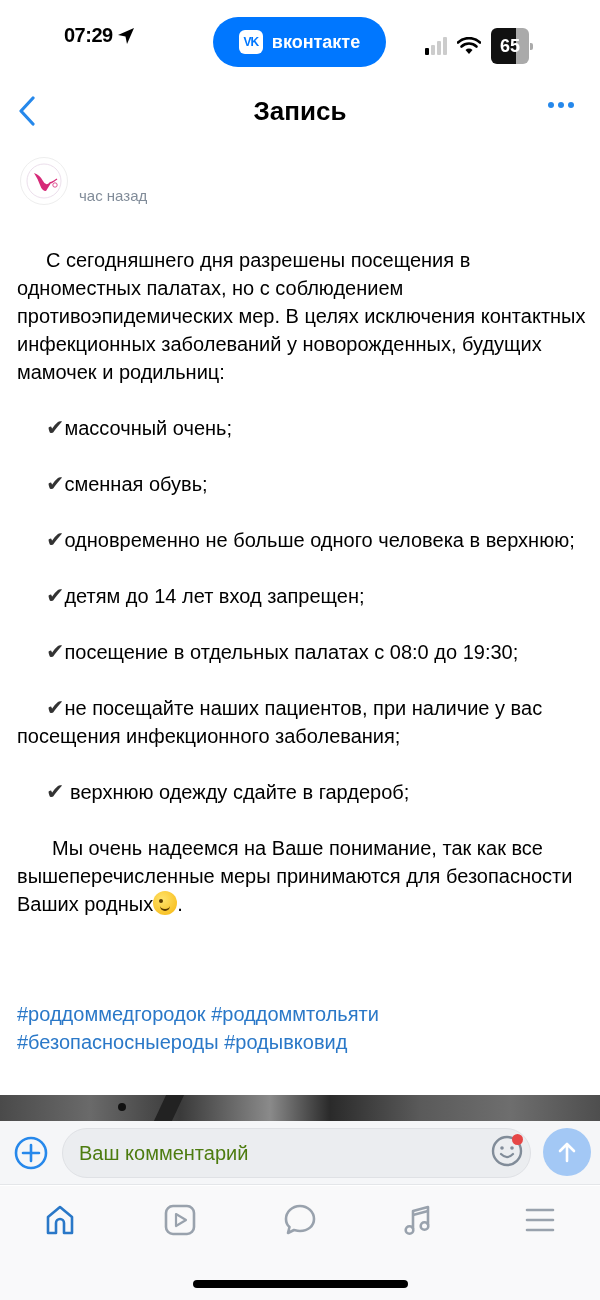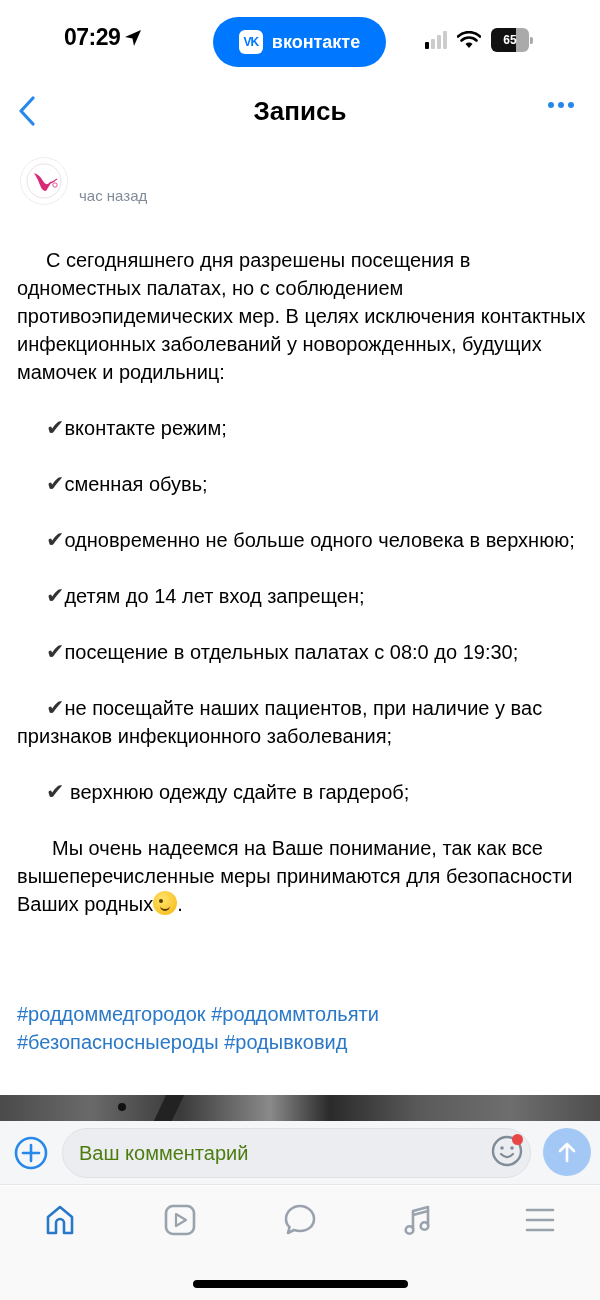--- a/index.html
+++ b/index.html
@@ -1,30 +1,30 @@
 <!DOCTYPE html>
 <html><head>
 <meta charset="utf-8">
 <style>
   * { box-sizing: border-box; margin: 0; padding: 0; }
   html, body { width: 600px; height: 1300px; background: #ffffff; overflow: hidden; }
   body { font-family: "Liberation Sans", "DejaVu Sans", sans-serif; color: #000; position: relative; }
 
   
   .status-bar { position: absolute; top: 0; left: 0; width: 600px; height: 80px; }
-  .status-time { position: absolute; left: 64px; top: 24px; font-size: 23px; font-weight: 700; letter-spacing: -0.5px; display: flex; align-items: center; gap: 3px; }
+  .status-time { position: absolute; left: 64px; top: 24px; font-size: 20px; font-weight: 700; letter-spacing: -0.5px; display: flex; align-items: center; gap: 3px; }
   .status-time svg { width: 20px; height: 20px; }
   .vk-pill { position: absolute; left: 213px; top: 17px; width: 173px; height: 50px; border-radius: 25px; background: #0077ff; display: flex; align-items: center; justify-content: center; gap: 9px; color: #fff; font-size: 18px; font-weight: 700; }
   .vk-logo { width: 24px; height: 24px; background: #fff; border-radius: 6px; display: flex; align-items: center; justify-content: center; color: #0077ff; font-size: 12px; font-weight: 900; letter-spacing: -1px; }
   .status-right { position: absolute; left: 425px; top: 28px; display: flex; align-items: center; gap: 10px; }
   .signal { display: flex; align-items: flex-end; gap: 2px; height: 18px; }
   .signal span { width: 4px; border-radius: 1px; background: #ccc; }
   .signal span.on { background: #000; }
   .battery { display: flex; align-items: center; }
-  .battery-body { width: 38px; height: 24px; border-radius: 6px; background: linear-gradient(90deg, #111 0%, #111 65%, #aaa 65%, #aaa 100%); color: #fff; font-size: 12px; font-weight: 700; display: flex; align-items: center; justify-content: center; }
+  .battery-body { width: 38px; height: 36px; border-radius: 6px; background: linear-gradient(90deg, #111 0%, #111 65%, #aaa 65%, #aaa 100%); color: #fff; font-size: 18px; font-weight: 700; display: flex; align-items: center; justify-content: center; }
   .battery-tip { width: 3px; height: 7px; background: #aaa; border-radius: 0 2px 2px 0; margin-left: 1px; }
 
   
   .nav-header { position: absolute; top: 80px; left: 0; width: 600px; height: 62px; }
   .back-btn { position: absolute; left: 14px; top: 14px; width: 26px; height: 34px; display: flex; align-items: center; justify-content: center; }
   .page-title { position: absolute; left: 0; right: 0; top: 16px; text-align: center; font-size: 26px; font-weight: 700; }
   .more-btn { position: absolute; right: 26px; top: 22px; display: flex; gap: 4px; }
   .more-btn span { width: 6px; height: 6px; border-radius: 50%; background: #2688eb; }
 
   
@@ -120,31 +120,31 @@
       <circle cx="31" cy="24" r="2.2" fill="none" stroke="#d62a78" stroke-width="0.8"></circle>
     </svg>
   </div>
   <div class="post-time">час назад</div>
 </div>
 
 <div class="post-body">
   <div class="gap"></div>
   <p><span class="indent"></span><span>С сегодняшнего дня разрешены посещения в одноместных палатах, но с соблюдением противоэпидемических мер. В целях исключения контактных инфекционных заболеваний у новорожденных, будущих мамочек и родильниц:</span></p>
   <div class="gap"></div>
-  <p><span class="indent"></span><span class="check">✔</span><span>вконтакте режим;</span></p>
+  <p><span class="indent"></span><span class="check">✔</span><span>массочный очень;</span></p>
   <div class="gap"></div>
   <p><span class="indent"></span><span class="check">✔</span><span>сменная обувь;</span></p>
   <div class="gap"></div>
   <p><span class="indent"></span><span class="check">✔</span><span>одновременно не больше одного человека в верхнюю;</span></p>
   <div class="gap"></div>
   <p><span class="indent"></span><span class="check">✔</span><span>детям до 14 лет вход запрещен;</span></p>
   <div class="gap"></div>
   <p><span class="indent"></span><span class="check">✔</span><span>посещение в отдельных палатах с 08:0 до 19:30;</span></p>
   <div class="gap"></div>
-  <p><span class="indent"></span><span class="check">✔</span><span>не посещайте наших пациентов, при наличие у вас признаков инфекционного заболевания;</span></p>
+  <p><span class="indent"></span><span class="check">✔</span><span>не посещайте наших пациентов, при наличие у вас посещения инфекционного заболевания;</span></p>
   <div class="gap"></div>
   <p><span class="indent"></span><span class="check">✔</span><span> верхнюю одежду сдайте в гардероб;</span></p>
   <div class="gap"></div>
   <p><span class="indent" style="padding-left:35px"></span><span>Мы очень надеемся на Ваше понимание, так как все вышеперечисленные меры принимаются для безопасности Ваших родных</span><span class="emoji"></span><span>.</span></p>
 </div>
 
 <div class="hashtags">
   <span>#роддоммедгородок</span>
   <span>#роддоммтольяти</span><br>
   <span>#безопасносныероды</span>

